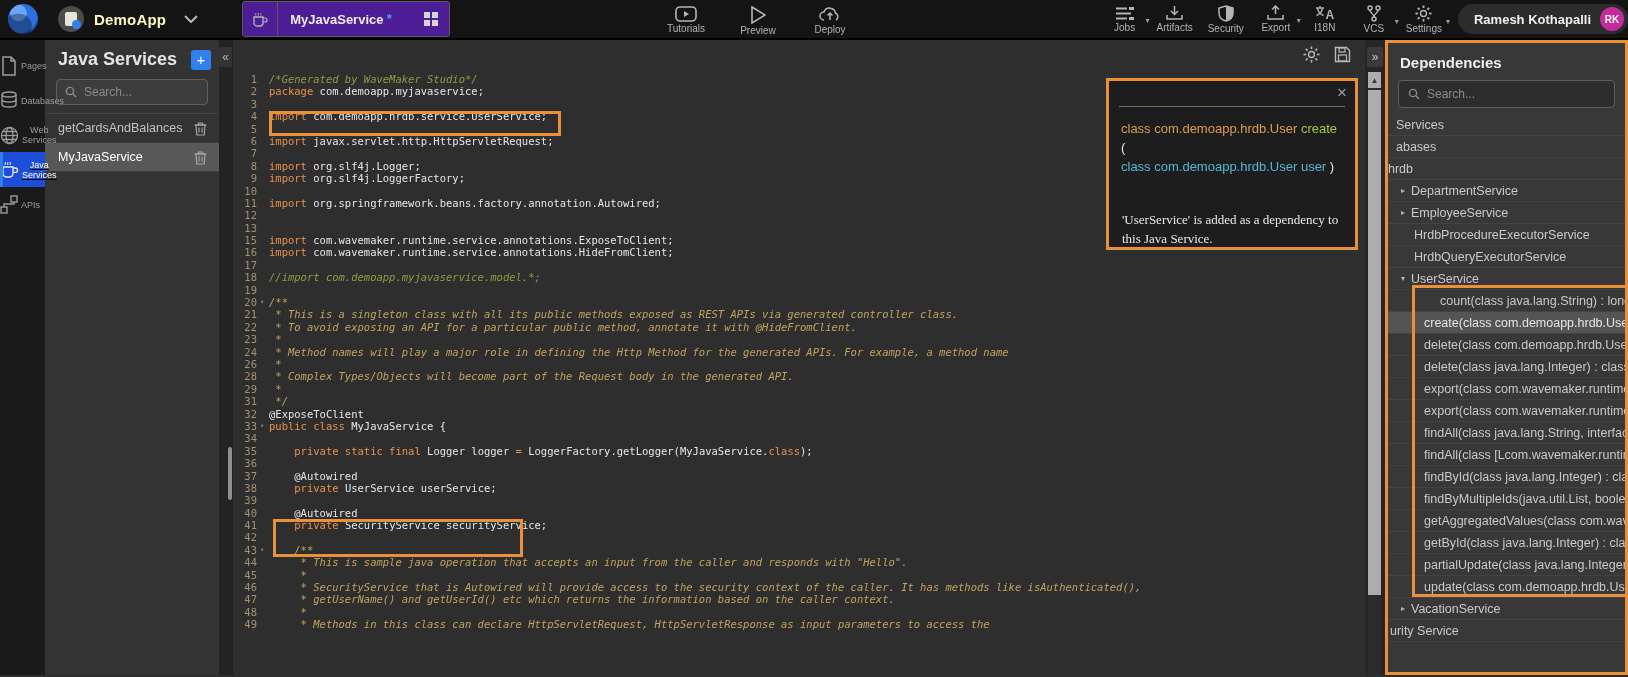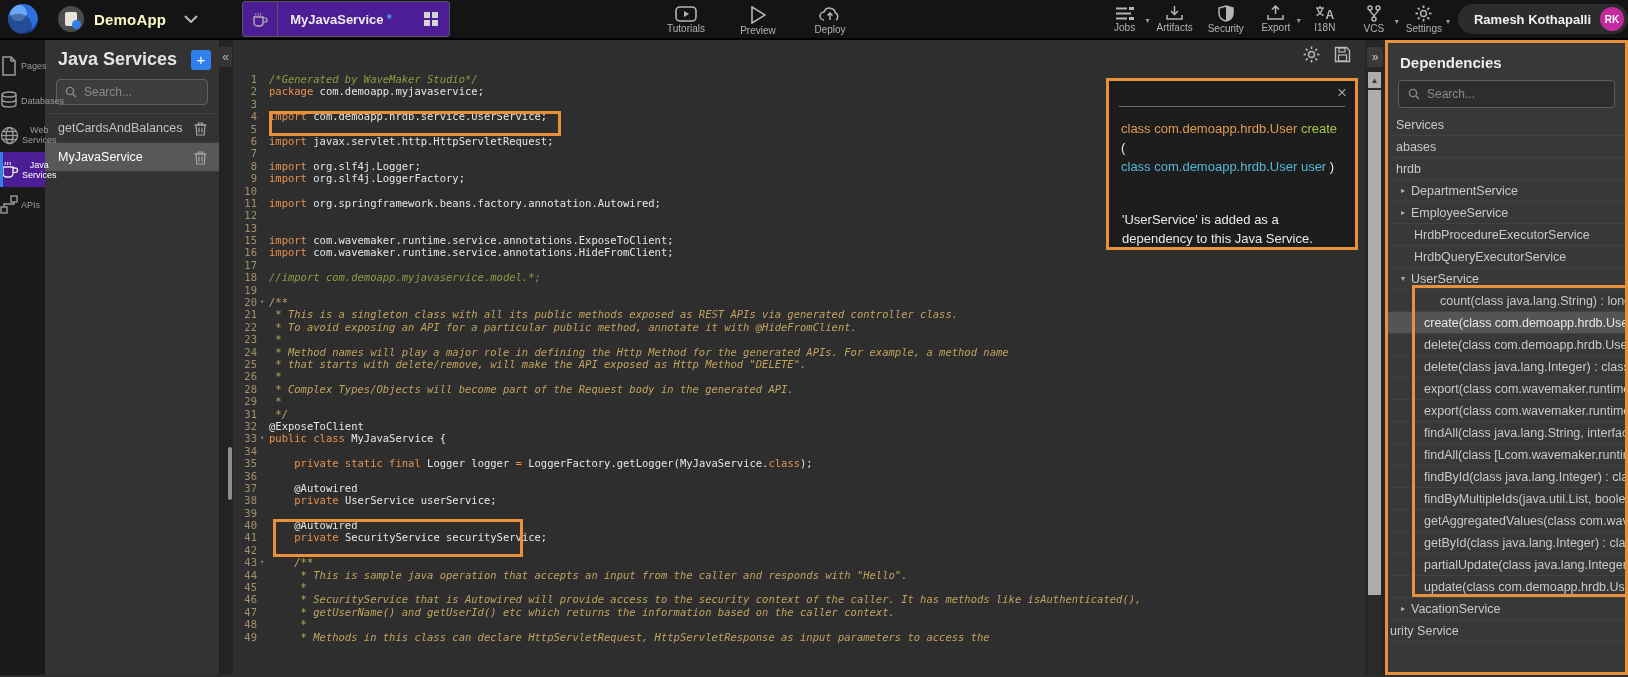--- a/index.html
+++ b/index.html
@@ -44,21 +44,21 @@
             color:#fff; font-size:10px; font-weight:700; }
 
   
   .main { display:flex; height:635px; position:relative; }
 
   
   .rail { width:45px; background:#1a1a1a; display:flex; flex-direction:column; padding-top:8px; flex:none;}
   .rail-item { position:relative; display:flex; align-items:center; gap:3px;
                padding:8px 0 7px; cursor:pointer; }
   .rail-item .lbl { color:#9c9c9c; font-size:9px; text-align:center; line-height:10px; }
-  .rail-item.active { background:#4c1d95; }
+  .rail-item.active { background:#1d4ed8;text-decoration:underline; }
   .rail-item.active .lbl { color:#fff; }
   .rail-item.active::before { content:""; position:absolute; left:0; top:0; bottom:0; width:3px; background:#2f80ed; }
 
   
   .left-panel { width:174px; background:#333333; flex:none; display:flex; flex-direction:column; }
   .lp-head { display:flex; align-items:center; justify-content:space-between; padding:9px 8px 7px 13px; }
   .lp-title { color:#e4e4e4; font-size:18px; font-weight:700; }
   .add-btn { width:20px; height:20px; border-radius:3px; background:#2f80ed; color:#fff; font-size:15px;
              display:flex; align-items:center; justify-content:center; cursor:pointer; }
   .search-box { margin:2px 11px 8px; height:26px; background:#3d3d3d; border:1px solid #606060; border-radius:4px;
@@ -95,21 +95,21 @@
   .hl-box.b1 { left:36px; top:71px;  width:292px; height:25px; }
   .hl-box.b2 { left:40px; top:479px; width:250px; height:38px; }
 
   
   .popup { position:absolute; left:873px; top:38px; width:252px; height:172px; background:#1d1d1d;
            border:3px solid #e8913a; z-index:6; }
   .popup-head { height:26px; position:relative; margin:0 10px; border-bottom:1px solid #6f6f6f; }
   .popup-close { position:absolute; right:-2px; top:3px; color:#9f9f9f; font-size:17px; line-height:17px; cursor:pointer; }
   .popup-sig { padding:12px 12px 0; font-size:13px; line-height:19px; }
   .sig-orange { color:#df9c51; } .sig-green { color:#a3c644; } .sig-cyan { color:#54b7d8;margin-top:36px; } .sig-plain { color:#e8e8e8; }
-  .popup-msg { padding:34px 13px 0; color:#e9e9e9; font-size:13px; line-height:19px; }
+  .popup-msg { padding:34px 13px 0; color:#e9e9e9; font-size:13px; line-height:19px;font-family:Liberation Serif, serif; }
 
   
   .sb-col { width:20px; flex:none; background:#262626; position:relative; }
   .expand-btn { width:16px; height:20px; margin:7px auto 0; background:#3a3a3a; border-radius:2px; color:#c9c9c9;
                 font-size:12px; display:flex; align-items:center; justify-content:center; cursor:pointer; }
   .sb-track { position:absolute; left:3px; top:32px; bottom:0; width:13px; background:#2b2b2b; }
   .sb-up { height:16px; background:#adadad; color:#3a3a3a; font-size:8px; display:flex; align-items:center; justify-content:center; }
   .sb-thumb { margin-top:2px; height:505px; background:#adadad; }
 
   
@@ -451,21 +451,20 @@
         <div class="code-line"><span class="gut">15</span><span class="fold"></span><span class="ctext"><span class="tok-kw">import</span><span class="tok-pl"> com.wavemaker.runtime.service.annotations.ExposeToClient;</span></span></div>
         <div class="code-line"><span class="gut">16</span><span class="fold"></span><span class="ctext"><span class="tok-kw">import</span><span class="tok-pl"> com.wavemaker.runtime.service.annotations.HideFromClient;</span></span></div>
         <div class="code-line"><span class="gut">17</span><span class="fold"></span><span class="ctext"></span></div>
         <div class="code-line"><span class="gut">18</span><span class="fold"></span><span class="ctext"><span class="tok-cm">//import com.demoapp.myjavaservice.model.*;</span></span></div>
         <div class="code-line"><span class="gut">19</span><span class="fold"></span><span class="ctext"></span></div>
         <div class="code-line"><span class="gut">20</span><span class="fold">▾</span><span class="ctext"><span class="tok-dc">/**</span></span></div>
         <div class="code-line"><span class="gut">21</span><span class="fold"></span><span class="ctext"><span class="tok-dc"> * This is a singleton class with all its public methods exposed as REST APIs via generated controller class.</span></span></div>
         <div class="code-line"><span class="gut">22</span><span class="fold"></span><span class="ctext"><span class="tok-dc"> * To avoid exposing an API for a particular public method, annotate it with @HideFromClient.</span></span></div>
         <div class="code-line"><span class="gut">23</span><span class="fold"></span><span class="ctext"><span class="tok-dc"> *</span></span></div>
         <div class="code-line"><span class="gut">24</span><span class="fold"></span><span class="ctext"><span class="tok-dc"> * Method names will play a major role in defining the Http Method for the generated APIs. For example, a method name</span></span></div>
-        <div class="code-line"><span class="gut">25</span><span class="fold"></span><span class="ctext"><span class="tok-dc"> * that starts with delete/remove, will make the API exposed as Http Method "DELETE".</span></span></div>
         <div class="code-line"><span class="gut">26</span><span class="fold"></span><span class="ctext"><span class="tok-dc"> *</span></span></div>
         <div class="code-line"><span class="gut">28</span><span class="fold"></span><span class="ctext"><span class="tok-dc"> * Complex Types/Objects will become part of the Request body in the generated API.</span></span></div>
         <div class="code-line"><span class="gut">29</span><span class="fold"></span><span class="ctext"><span class="tok-dc"> *</span></span></div>
         <div class="code-line"><span class="gut">31</span><span class="fold"></span><span class="ctext"><span class="tok-dc"> */</span></span></div>
         <div class="code-line"><span class="gut">32</span><span class="fold"></span><span class="ctext"><span class="tok-pl">@ExposeToClient</span></span></div>
         <div class="code-line"><span class="gut">33</span><span class="fold">▾</span><span class="ctext"><span class="tok-kw">public class</span><span class="tok-pl"> MyJavaService {</span></span></div>
         <div class="code-line"><span class="gut">34</span><span class="fold"></span><span class="ctext"></span></div>
         <div class="code-line"><span class="gut">35</span><span class="fold"></span><span class="ctext"><span class="tok-pl">    </span><span class="tok-kw">private static final</span><span class="tok-pl"> Logger logger </span><span class="tok-kw">=</span><span class="tok-pl"> LoggerFactory.getLogger(MyJavaService.</span><span class="tok-kw">class</span><span class="tok-pl">);</span></span></div>
         <div class="code-line"><span class="gut">36</span><span class="fold"></span><span class="ctext"></span></div>
         <div class="code-line"><span class="gut">37</span><span class="fold"></span><span class="ctext"><span class="tok-pl">    @Autowired</span></span></div>
@@ -517,21 +516,21 @@
       </span>
       <input placeholder="Search..." style="">
     </div>
     <div class="tree">
         <div class="trow" style="padding-left: 8px;">
           <span>Services</span>
         </div>
         <div class="trow" style="padding-left: 8px;">
           <span>abases</span>
         </div>
-        <div class="trow" style="padding-left: 8px;">
+        <div class="trow" style="">
           <span>hrdb</span>
         </div>
         <div class="trow" style="padding-left: 13px;">
           <span class="arr">▸</span>
           <span>DepartmentService</span>
         </div>
         <div class="trow" style="padding-left: 13px;">
           <span class="arr">▸</span>
           <span>EmployeeService</span>
         </div>

